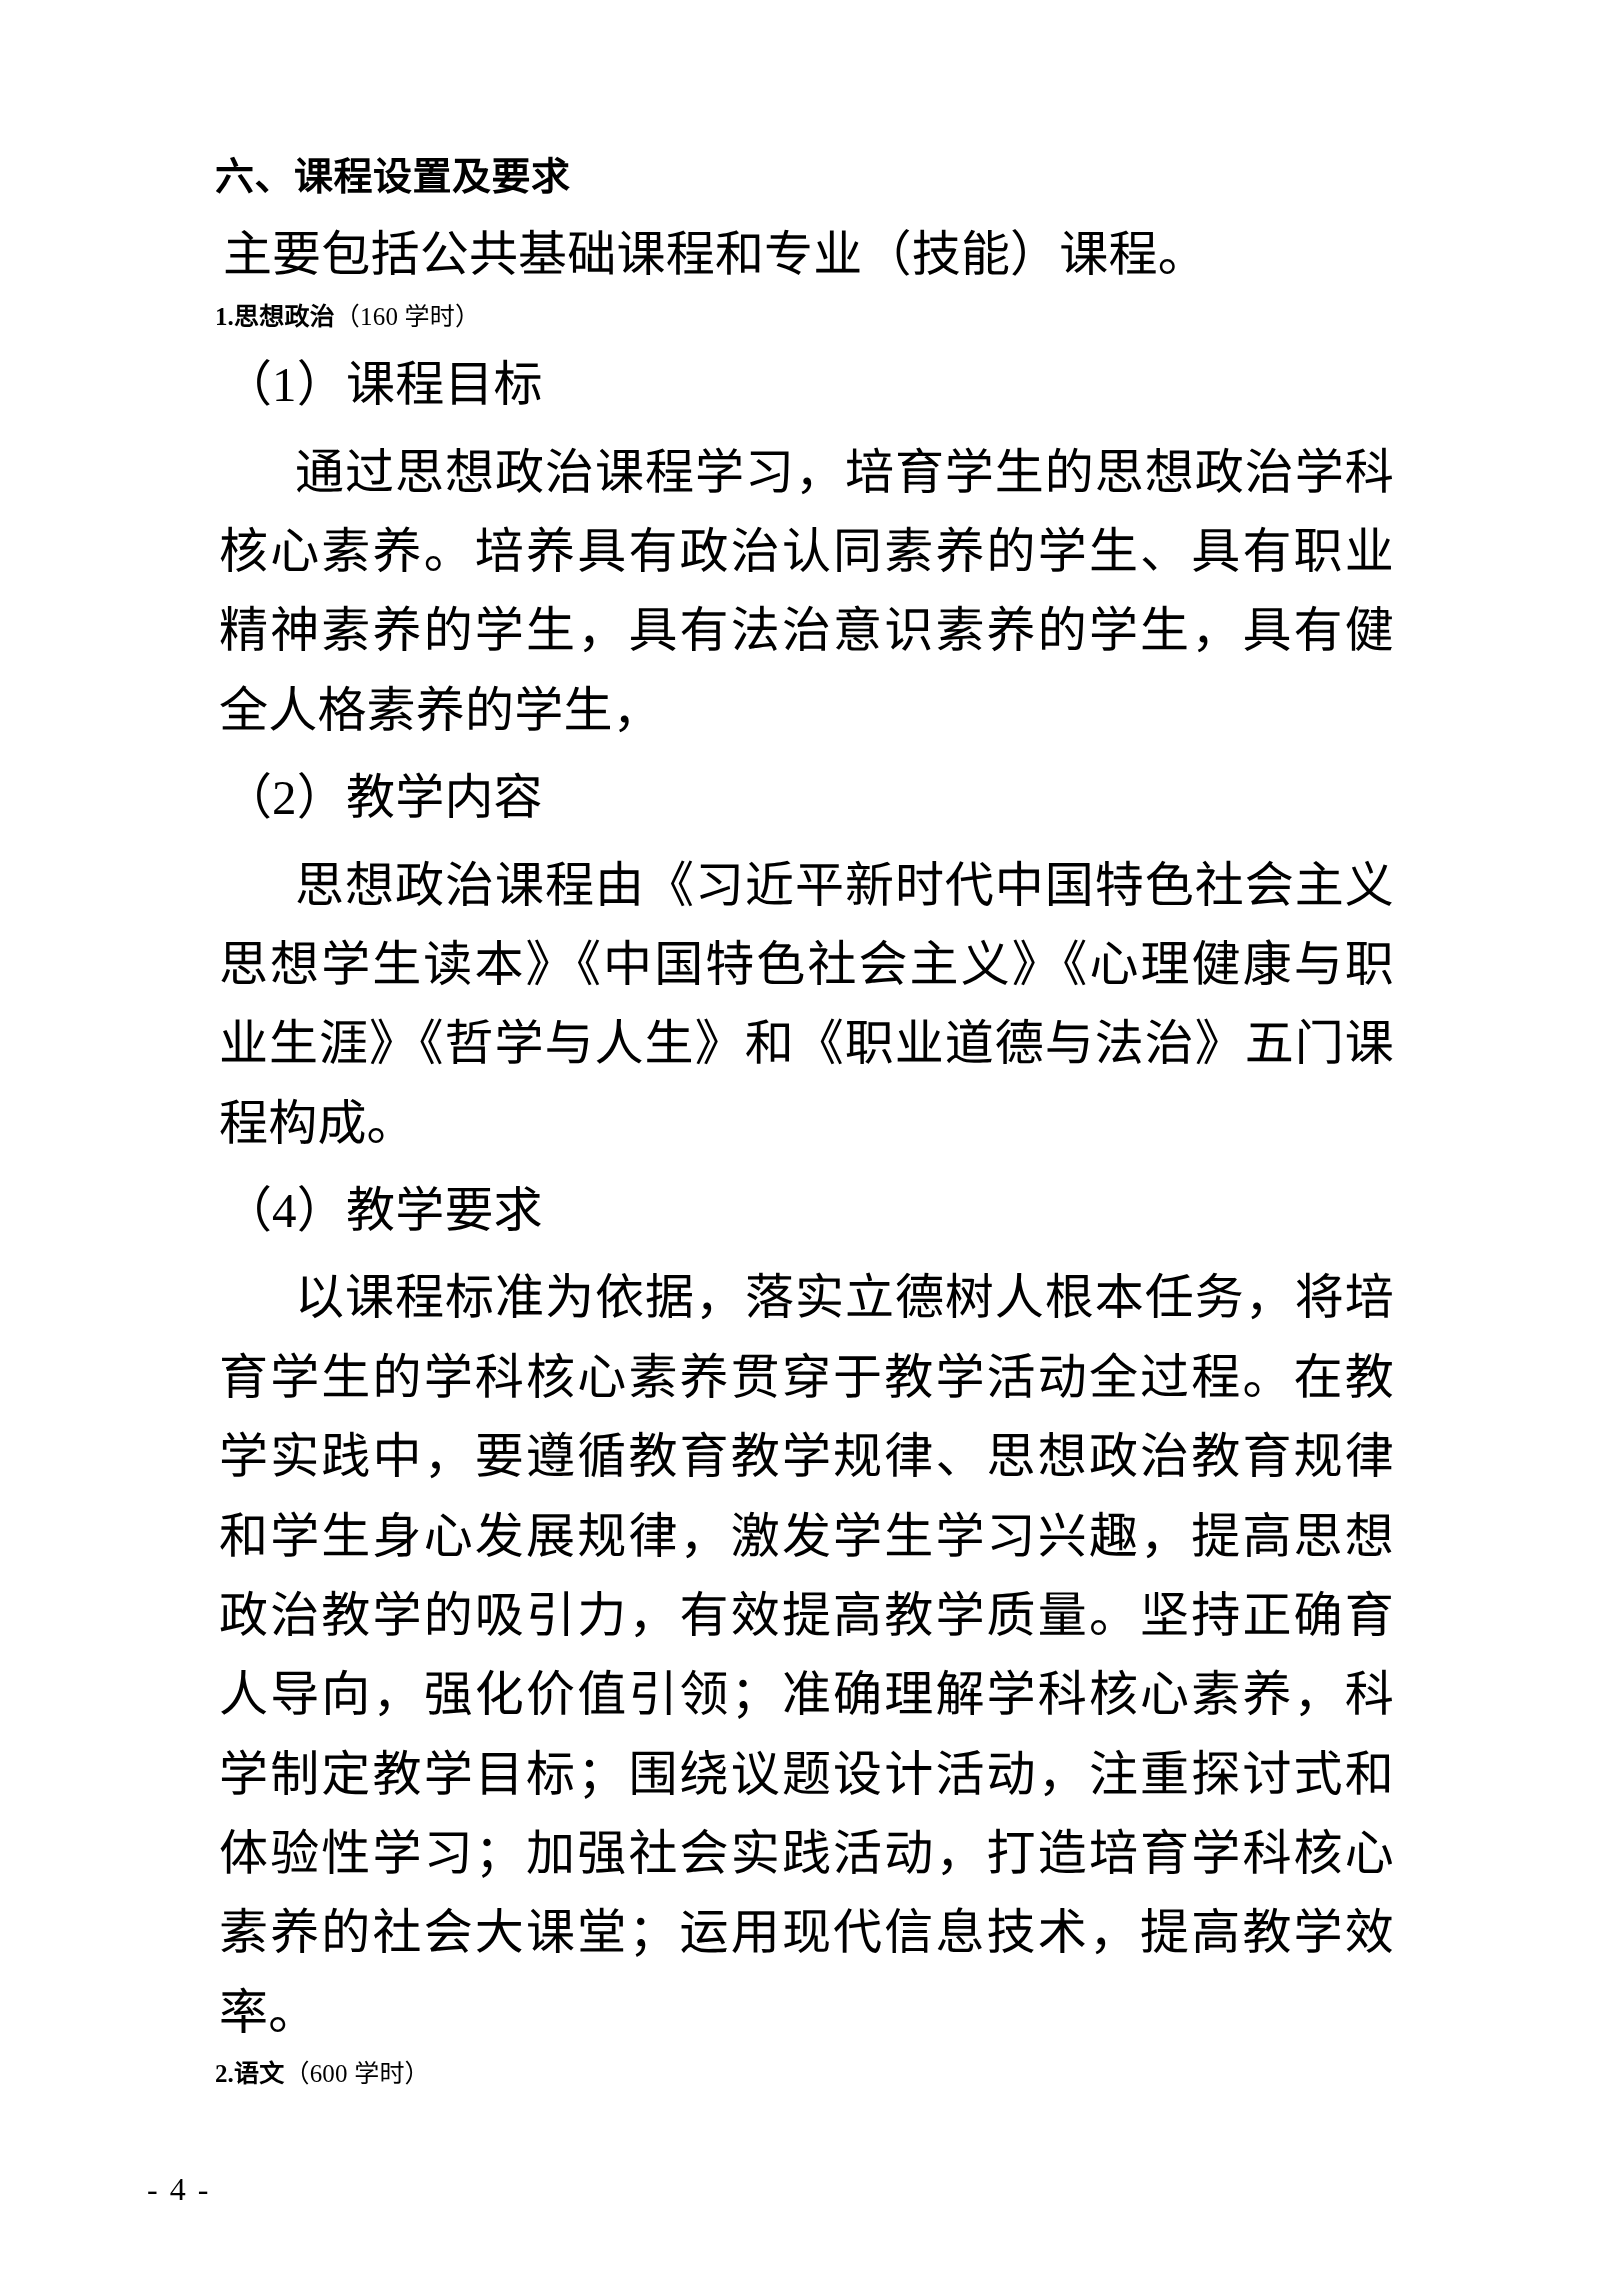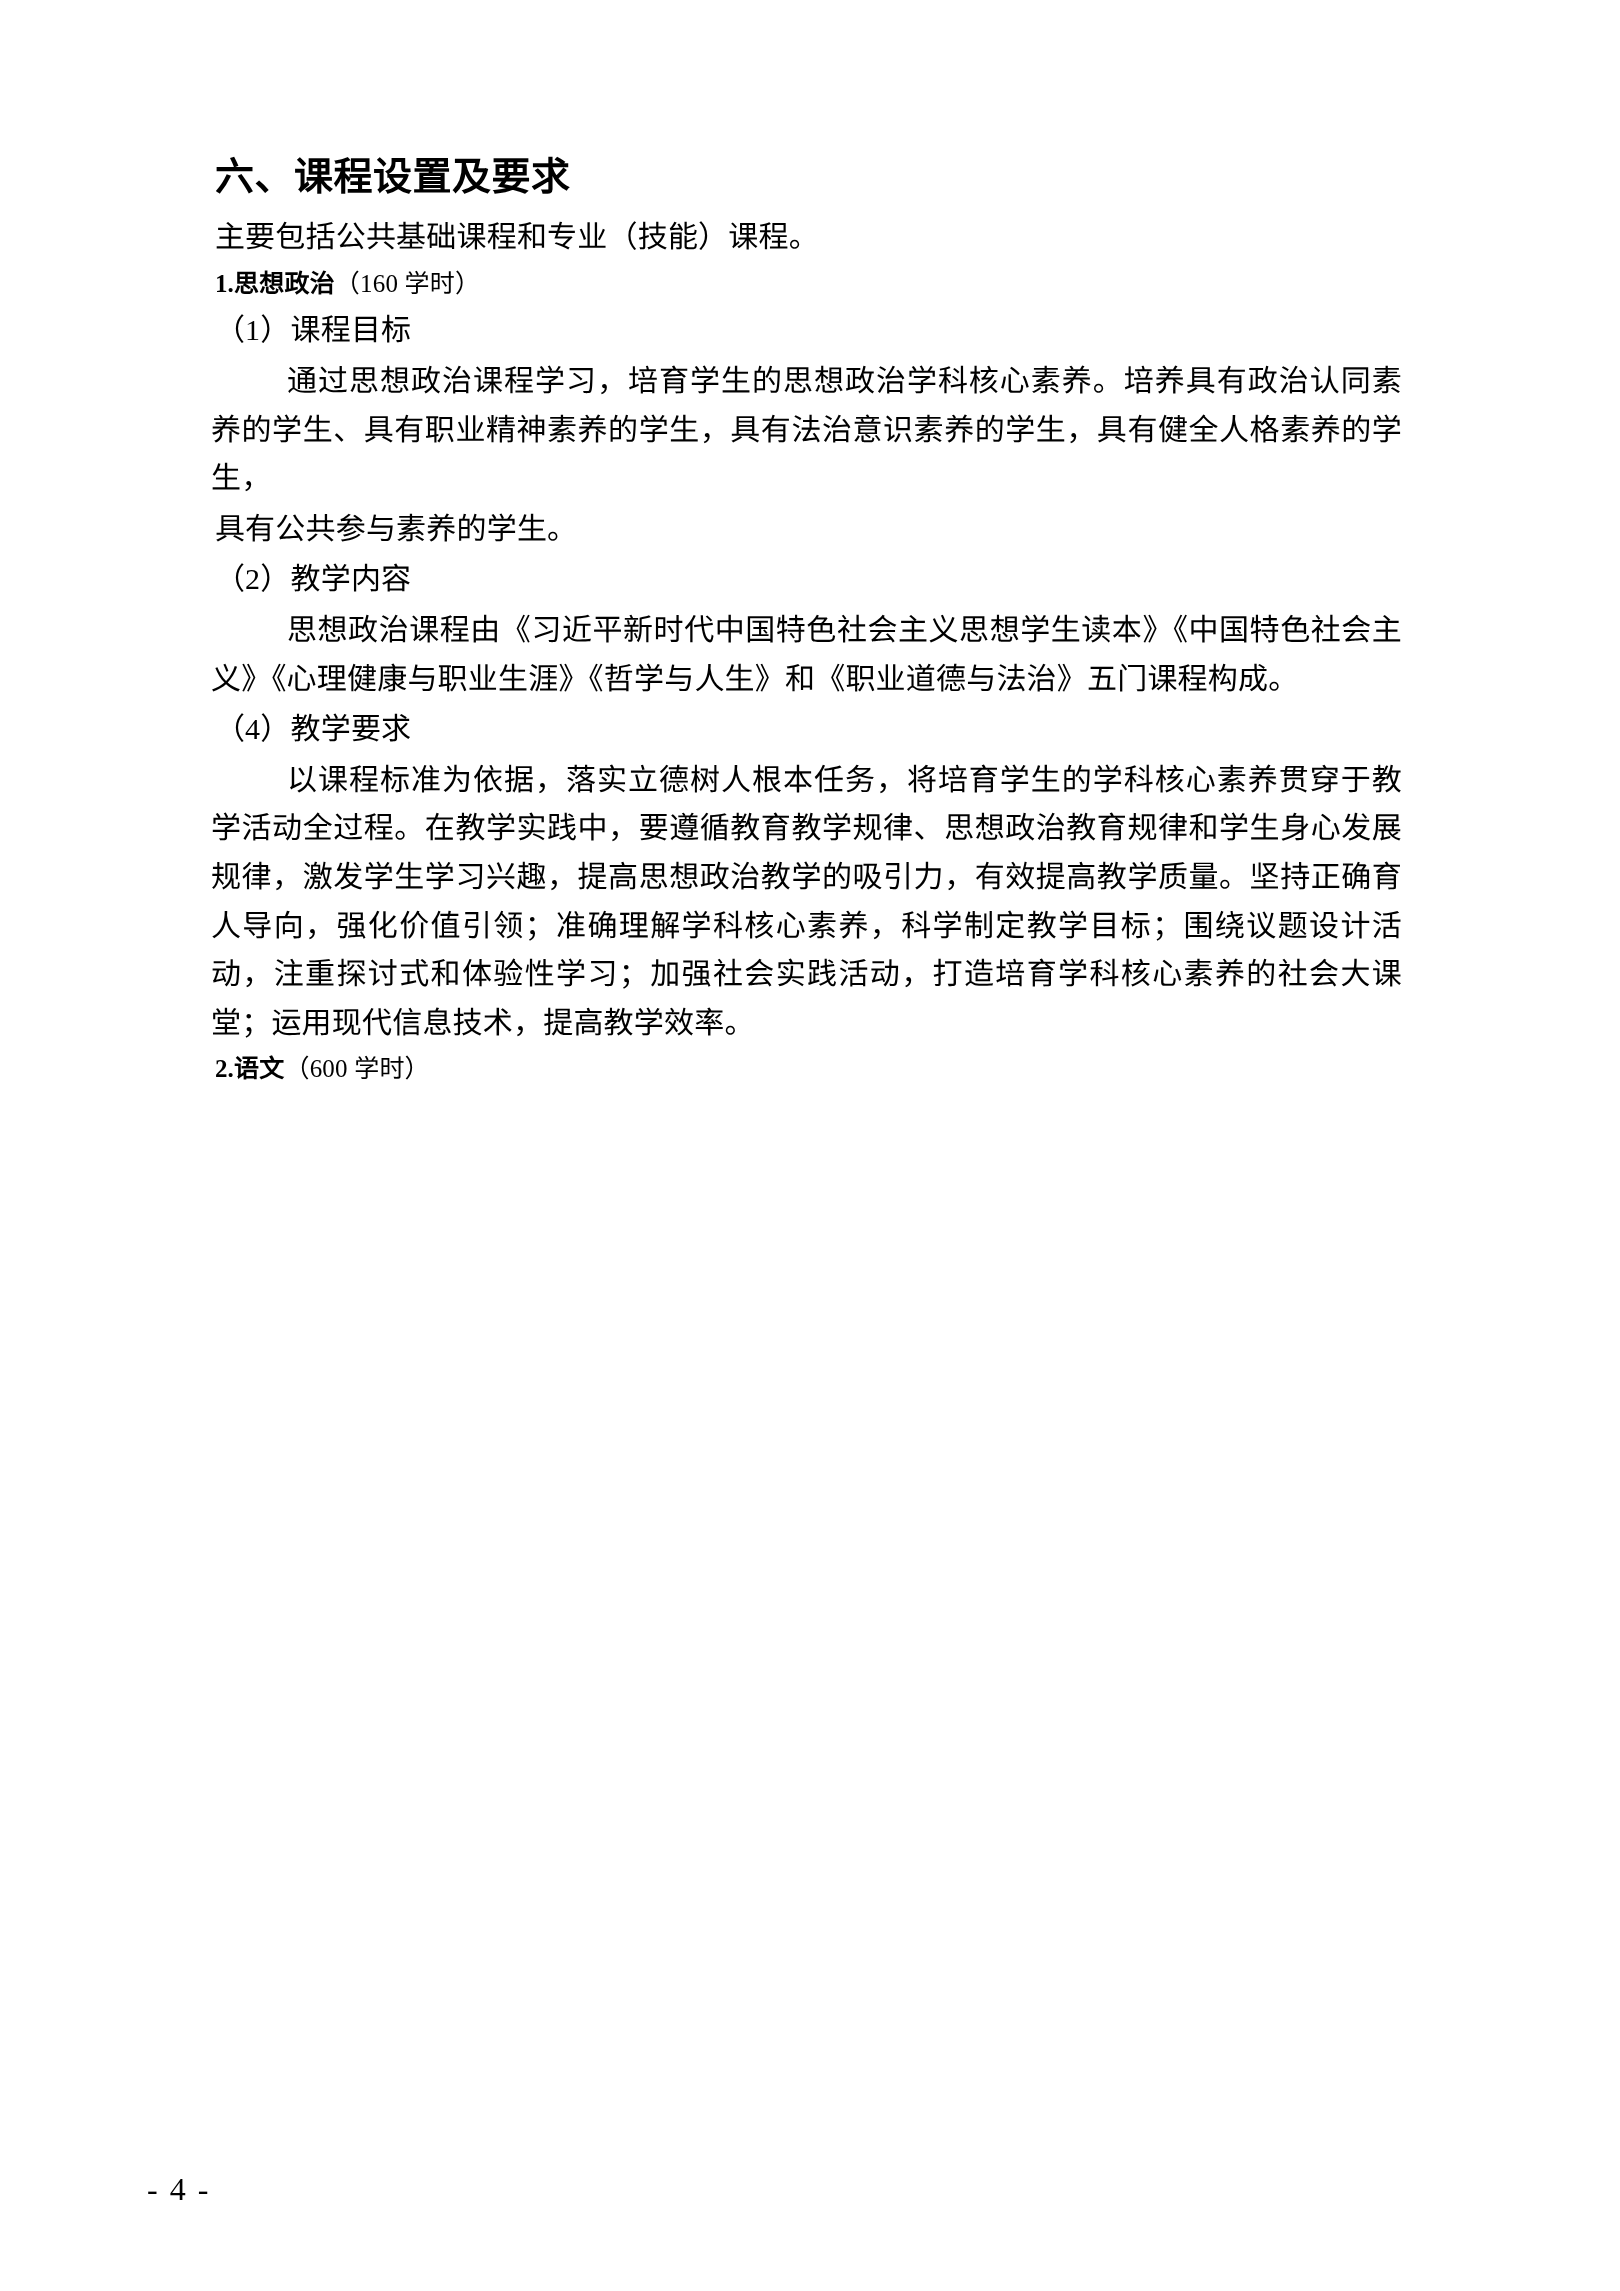--- a/index.html
+++ b/index.html
@@ -26,23 +26,23 @@
   }
   .heading {
     font-size: 39px;
     font-weight: bold;
     line-height: 1.55;
     letter-spacing: 0.5px;
     margin: 0 0 5.9px 0;
     padding-left: 3.9px;
   }
   .para {
-    font-size: 30px;
+    font-size: 49px;
     line-height: 1.62;
-    margin: 0;
+    margin: 8px;
     letter-spacing: 0.2px;
     text-align: justify;
     text-justify: inter-ideograph;
   }
   .indent1 {
     padding-left: 3.9px;
   }
   .indent2 {
     text-indent: 76px;
   }
@@ -86,21 +86,20 @@
 
 
     <p class="sub-heading block">
       <span class="num">1.</span><span class="strong">思想政治</span><span>（160 学时）</span>
     </p>
 
     <p class="para indent1 block">（1）课程目标</p>
 
     <p class="para indent2 block">通过思想政治课程学习，培育学生的思想政治学科核心素养。培养具有政治认同素养的学生、具有职业精神素养的学生，具有法治意识素养的学生，具有健全人格素养的学生，</p>
 
-    <p class="para indent1 block">具有公共参与素养的学生。</p>
 
     <p class="para indent1 block">（2）教学内容</p>
 
     <p class="para indent2 block">思想政治课程由《习近平新时代中国特色社会主义思想学生读本》《中国特色社会主义》《心理健康与职业生涯》《哲学与人生》和《职业道德与法治》五门课程构成。</p>
 
     <p class="para indent1 block">（4）教学要求</p>
 
     <p class="para indent2 block">以课程标准为依据，落实立德树人根本任务，将培育学生的学科核心素养贯穿于教学活动全过程。在教学实践中，要遵循教育教学规律、思想政治教育规律和学生身心发展规律，激发学生学习兴趣，提高思想政治教学的吸引力，有效提高教学质量。坚持正确育人导向，强化价值引领；准确理解学科核心素养，科学制定教学目标；围绕议题设计活动，注重探讨式和体验性学习；加强社会实践活动，打造培育学科核心素养的社会大课堂；运用现代信息技术，提高教学效率。</p>
 
     <p class="sub-heading block">

